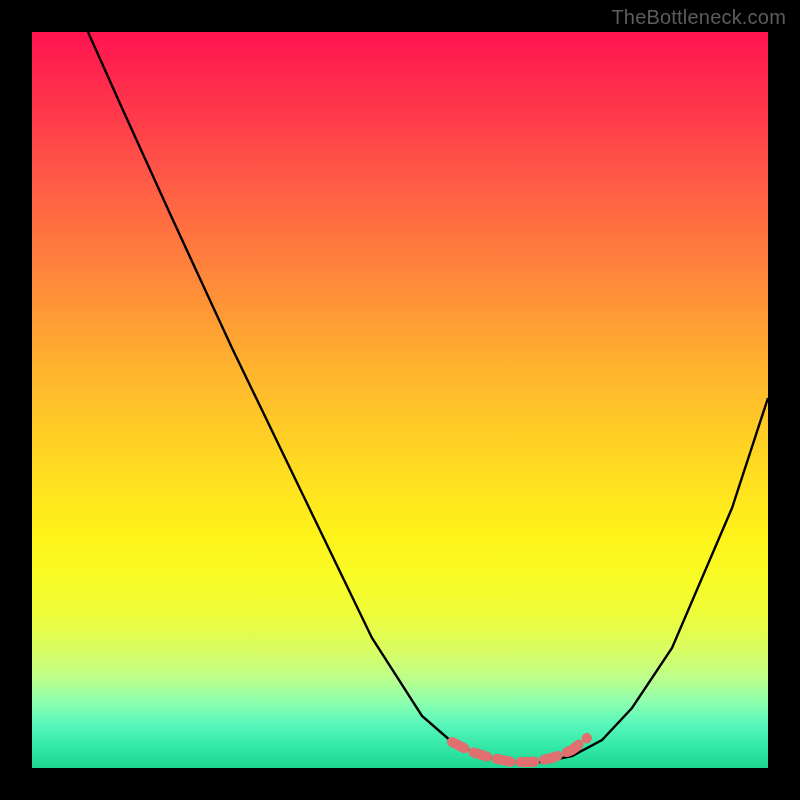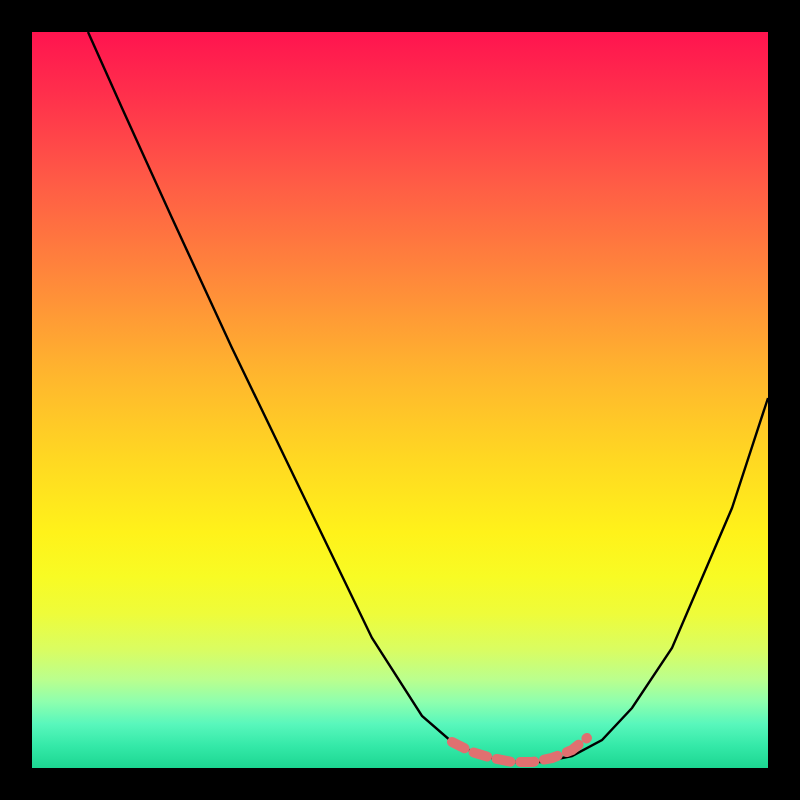--- a/index.html
+++ b/index.html
@@ -61,20 +61,21 @@
   }
   svg.curve {
     position: absolute;
     inset: 0;
   }
 </style>
 </head>
 <body>
 
 <div class="frame">
+  <div class="watermark">TheBottleneck.com</div>
 
   <div class="plot-area">
     <div class="gradient"></div>
 
     <svg class="curve" viewBox="0 0 736 736" preserveAspectRatio="none">
       <path fill="none" stroke="#000" stroke-width="2.4" d="M56 0 L90 76 L140 186 L200 316 L270 461 L340 606 L390 684 L420 710 L450 724 L480 730 L510 730 L540 724 L570 708 L600 676 L640 616 L700 476 L736 366"></path>
       <path fill="none" stroke="#e07070" stroke-width="10" stroke-linecap="round" stroke-linejoin="round" stroke-dasharray="14 10" d="M420 710 L440 720 L460 726 L480 730 L500 730 L520 726 L540 718 L555 706"></path>
     </svg>
   </div>
 </div>

